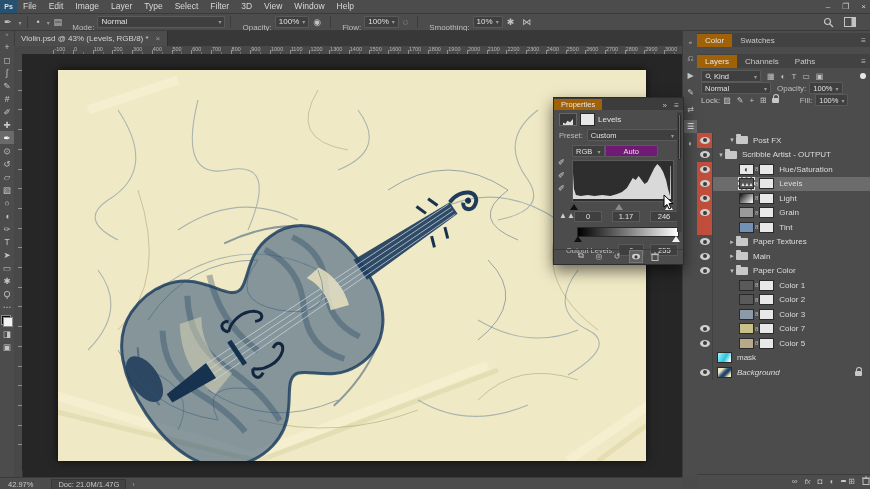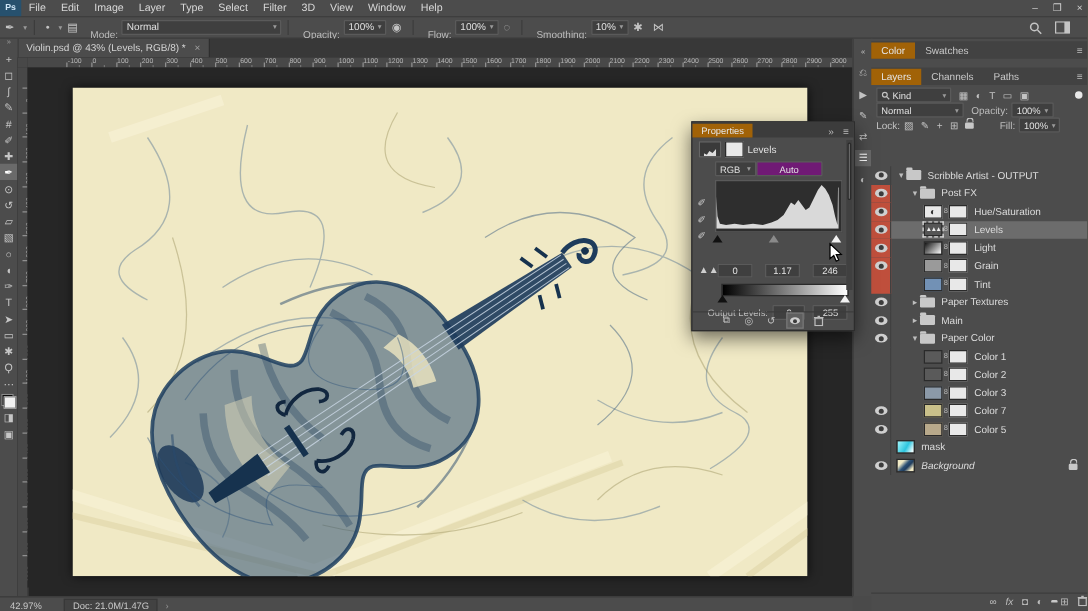--- a/index.html
+++ b/index.html
@@ -486,39 +486,39 @@
       <span class="licon">⊞</span>
       <span class="mini-lock" style="margin:0 2px;"></span>
       <span style="margin-left:19px;color:#bdbdbd;">Fill:</span>
       <span class="mini-sel" style="margin-left:3px;">
         <span>100%</span>
           <span class="dd">▾</span>
       </span>
     </div>
     <div id="layerlist">
         <div class="lrow">
+          <div class="eyecell red">
+            <span class="eye"></span>
+          </div>
+          <div class="rowbody">
+            <span style="width: 15px; flex: 0 0 auto;"></span>
+            <span class="expander">▾</span>
+            <span class="folder"></span>
+            <span class="lname">Post FX</span>
+          </div>
+        </div>
+        <div class="lrow">
           <div class="eyecell">
             <span class="eye"></span>
           </div>
           <div class="rowbody">
             <span style="width: 4px; flex: 0 0 auto;"></span>
             <span class="expander">▾</span>
             <span class="folder"></span>
             <span class="lname">Scribble Artist - OUTPUT</span>
-          </div>
-        </div>
-        <div class="lrow">
-          <div class="eyecell red">
-            <span class="eye"></span>
-          </div>
-          <div class="rowbody">
-            <span style="width: 15px; flex: 0 0 auto;"></span>
-            <span class="expander">▾</span>
-            <span class="folder"></span>
-            <span class="lname">Post FX</span>
           </div>
         </div>
         <div class="lrow">
           <div class="eyecell red">
             <span class="eye"></span>
           </div>
           <div class="rowbody">
             <span style="width: 26px; flex: 0 0 auto;"></span>
             <span class="thumb" style="background: rgb(232, 232, 232); font-size: 8px; color: rgb(51, 51, 51);">◐</span>
             <span class="chain">8</span>
@@ -704,20 +704,27 @@
       <span class="ptab active">Properties</span>
       <span class="pmenu" style="right:16px;">»</span>
       <span class="pmenu">≡</span>
     </div>
     <div id="props-head">
       <span class="adjicon">
           <i></i>
         </span>
       <span class="maskicon"></span>
       <span class="t">Levels</span>
+    </div>
+    <div class="prow">
+      <span>Preset:</span>
+      <span class="mini-sel" style="flex:1;margin-left:4px;justify-content:space-between;">
+        <span>Custom</span>
+          <span class="dd">▾</span>
+      </span>
     </div>
     <div class="prow" style="padding-left:18px;justify-content:flex-end;">
       <span class="mini-sel" style="width:58px;justify-content:space-between;">
         <span>RGB</span>
           <span class="dd">▾</span>
       </span>
       <span style="flex:1"></span>
       <span class="mini-sel" style="padding:0 18px;margin-right:20px;background:#701a75;">
         <span>Auto</span>
       </span>

